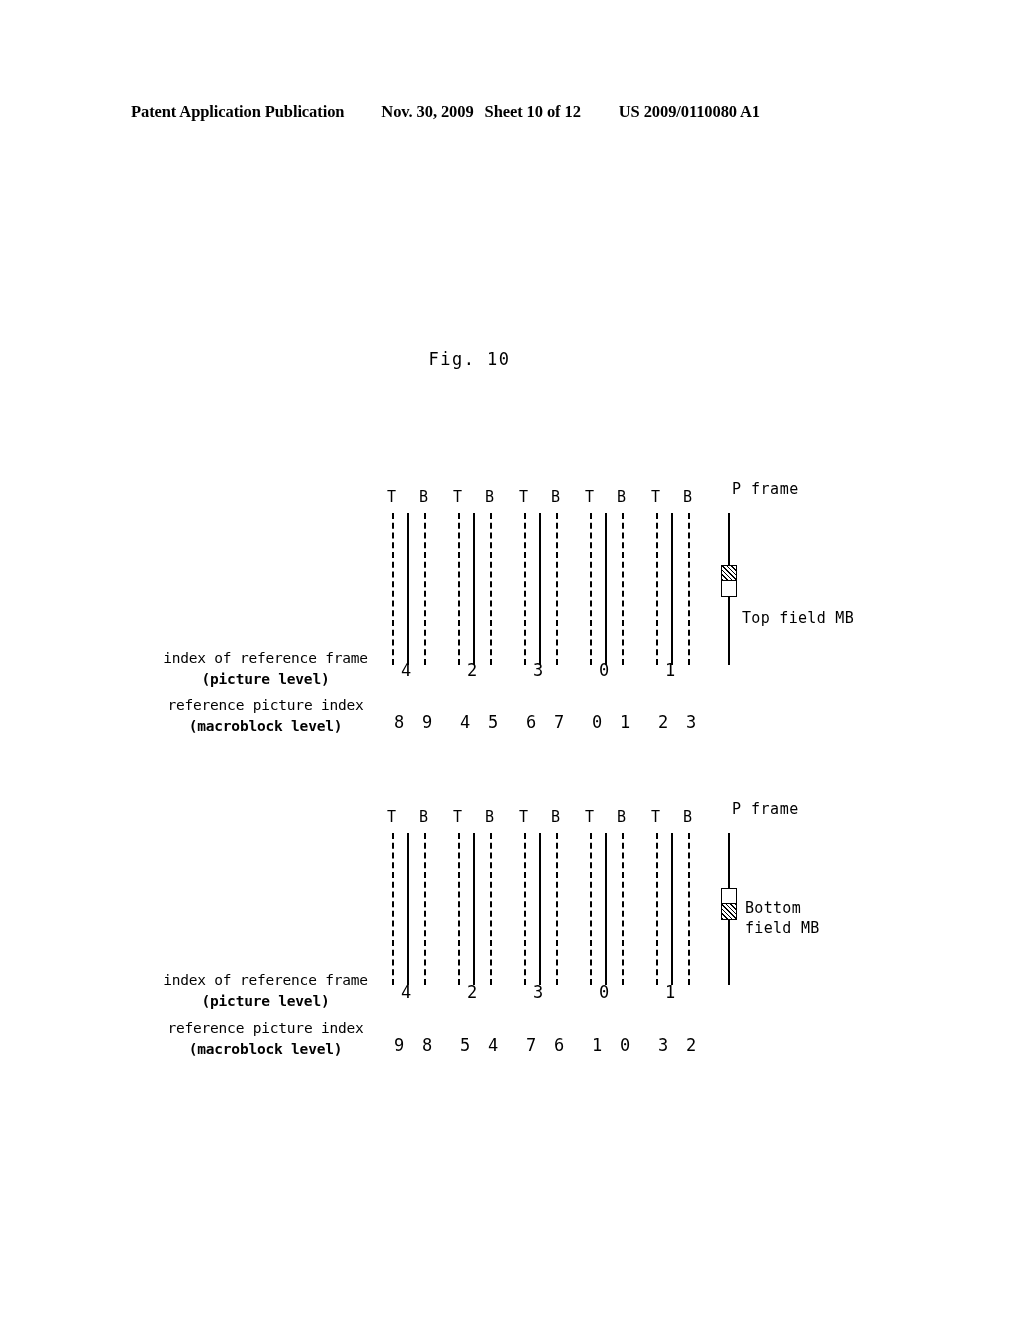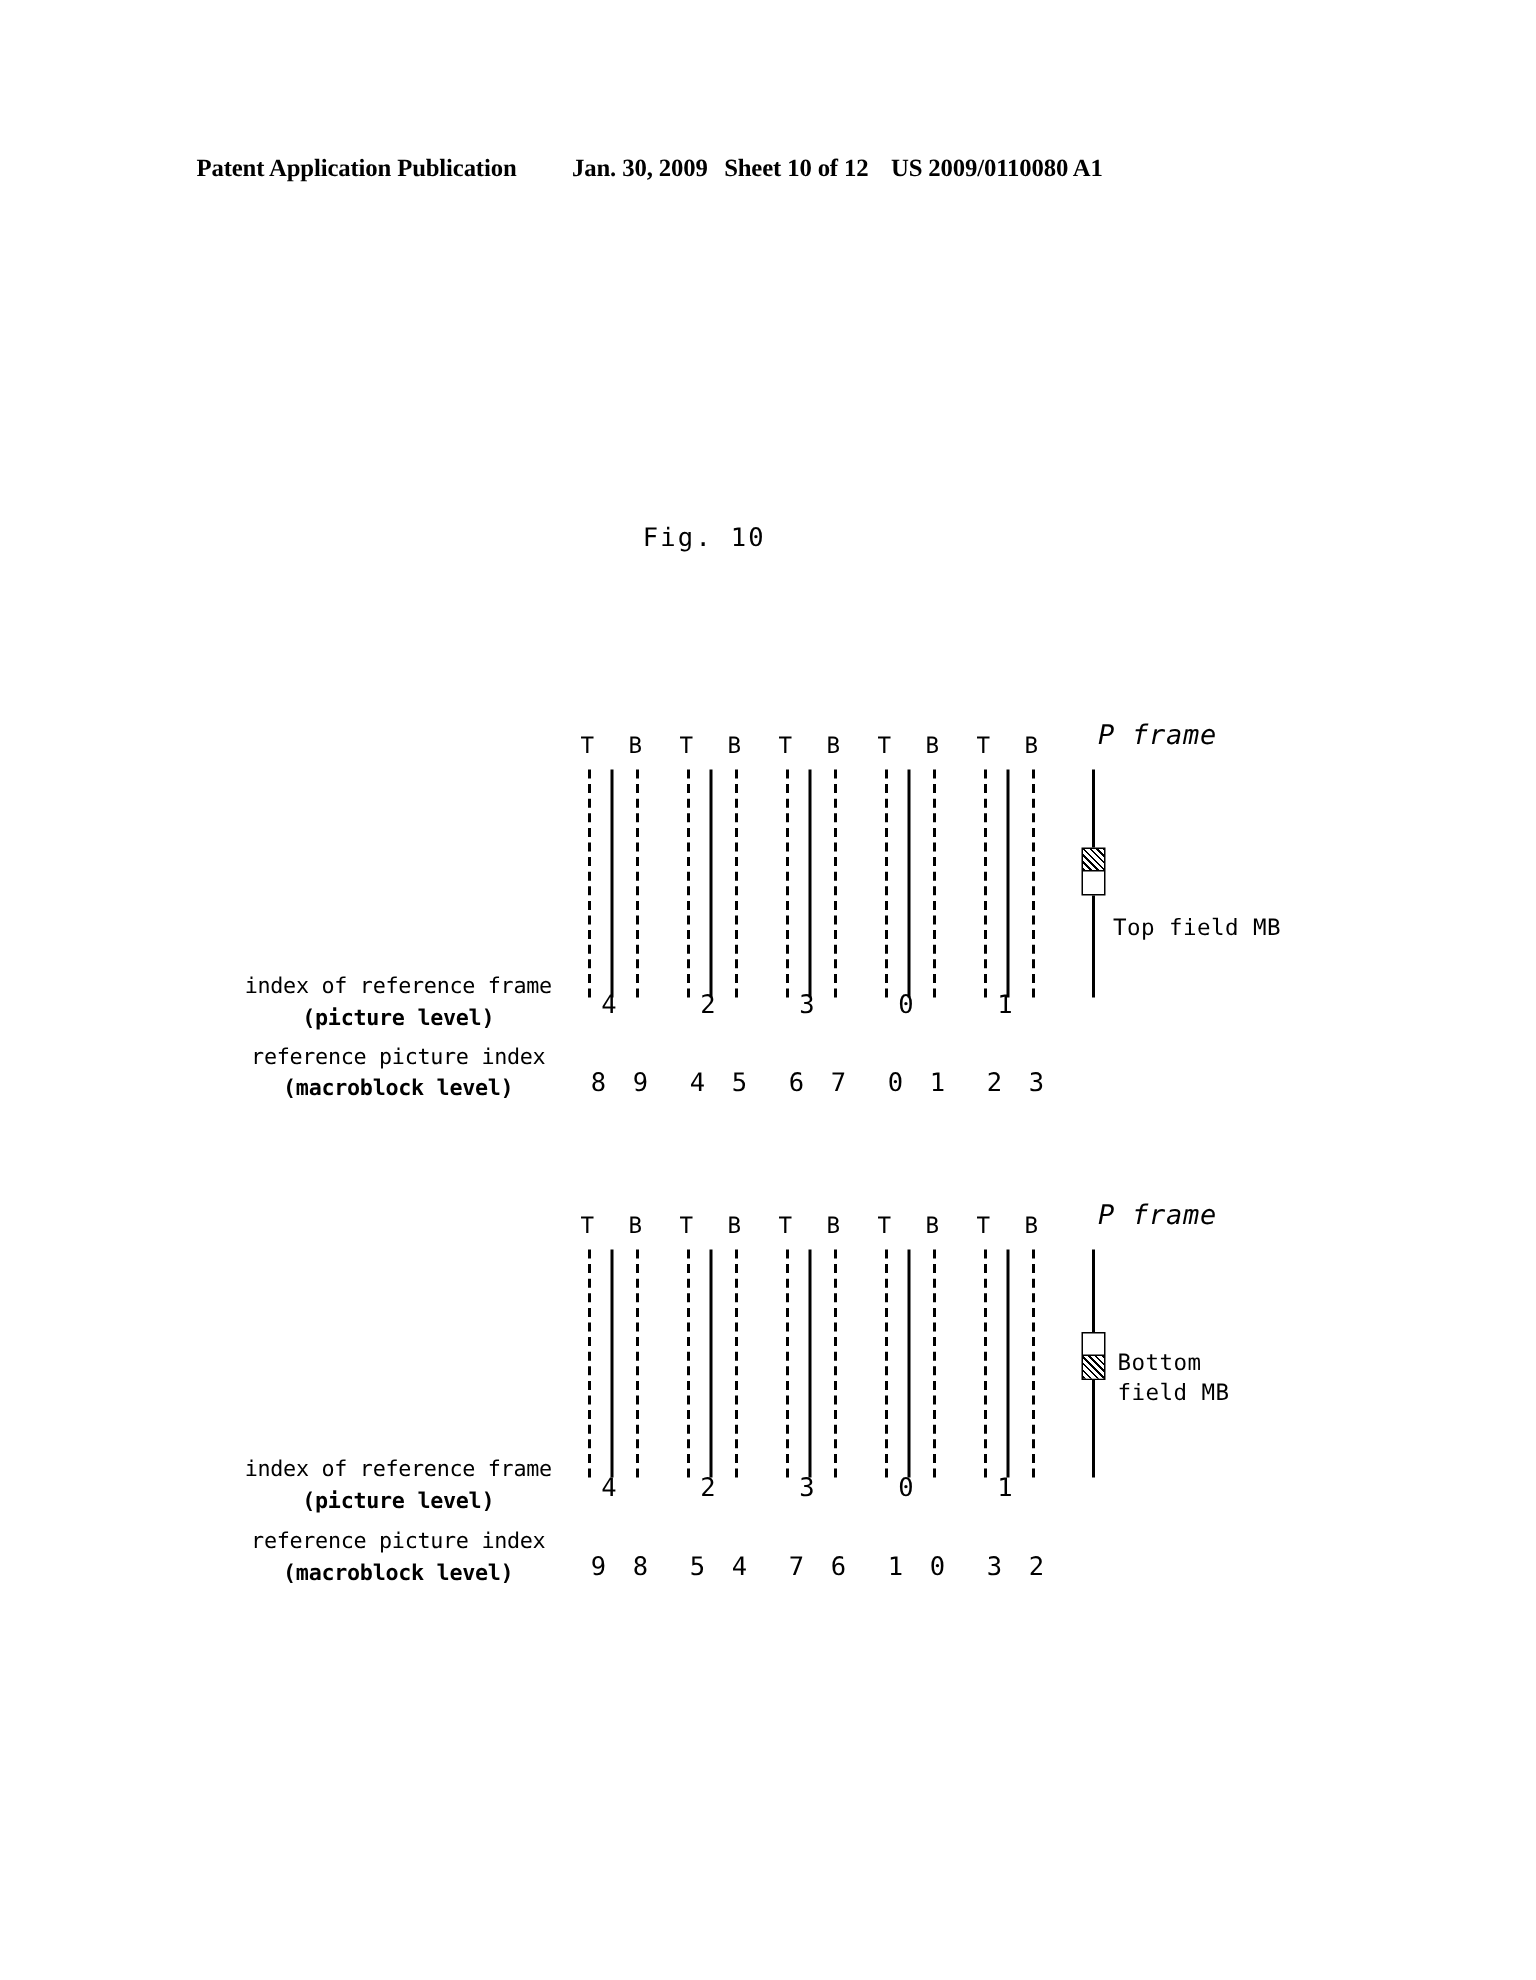--- a/index.html
+++ b/index.html
@@ -27,21 +27,21 @@
     font-weight: bold;
     font-size: 16.5px;
     letter-spacing: -0.1px;
     white-space: nowrap;
     display: flex;
     align-items: baseline;
   }
   .pat-header .h-pub      { }
   .pat-header .h-date     { margin-left: 37px; }
   .pat-header .h-sheet    { margin-left: 11px; margin-top: 16px; }
-  .pat-header .h-num      { margin-left: 15px; }
+  .pat-header .h-num      { margin-left: 38px; }
 
   
   .fig-caption {
     position: absolute;
     left: 0;
     top: 349px;
     width: 927px;
     text-align: center;
     font-family: "DejaVu Sans Mono", monospace;
     font-size: 17px;
@@ -114,24 +114,23 @@
     top: 25px;
     width: 0;
     height: 152px;
     border-left: 2px solid #000;
   }
   .pframe-label {
     position: absolute;
     left: 32px;
     top: -8px;
     font-family: "DejaVu Sans Mono", monospace;
-    font-size: 18px;
+    font-size: 15px;
     white-space: nowrap;
     letter-spacing: 0.5px;
-    font-style: italic;
   }
 
   
   .mb-marker {
     position: absolute;
     left: 21px;
     width: 16px;
     height: 32px;
     border: 1.6px solid #000;
     box-sizing: border-box;
@@ -190,21 +189,21 @@
     top: 0;
     width: 14px;
     text-align: center;
   }
 </style>
 </head>
 <body>
 
 <div class="pat-header">
   <span class="h-pub">Patent Application Publication</span>
-  <span class="h-date">Jan. 30, 2009</span>
+  <span class="h-date">Nov. 30, 2009</span>
   <span class="h-sheet">Sheet 10 of 12</span>
   <span class="h-num">US 2009/0110080 A1</span>
 </div>
 
 <div class="fig-caption">Fig. 10</div>
 
 <div class="diagram" id="diagram-top">
     <div class="frame-group" style="left: 390px;">
       <div class="tb-labels">
         <span class="lab-t">T</span>

